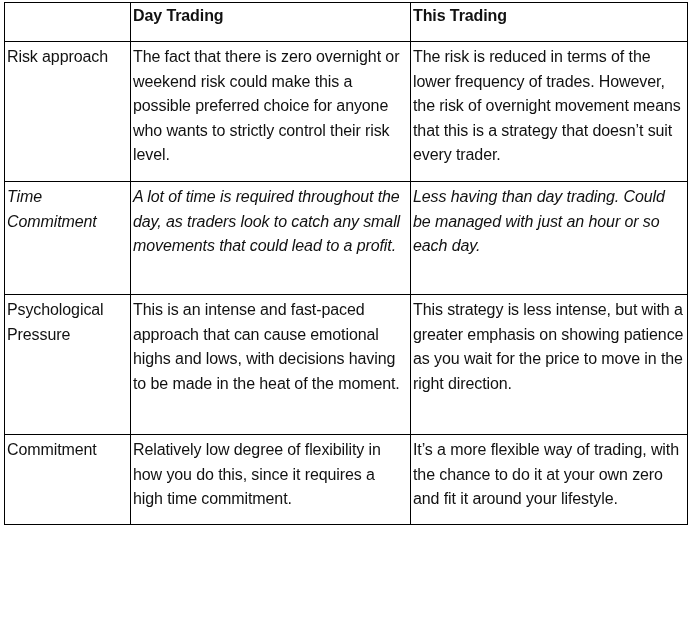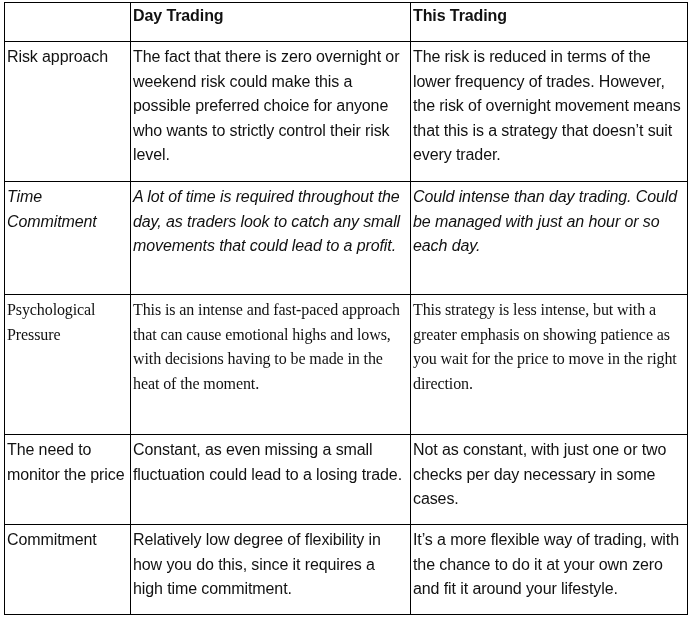--- a/index.html
+++ b/index.html
@@ -37,21 +37,21 @@
     table.cmp th {
       font-weight: bold;
       padding-top: 1px;
     }
     col.c0 { width: 126px; }
     col.c1 { width: 280px; }
     col.c2 { width: 277px; }
     tr.r-head { height: 39px; }
     tr.r-0 { height: 140px; }
     tr.r-1 { height: 113px; font-style: italic; }
-    tr.r-2 { height: 140px; font-family: Liberation Serif, serif; }
+    tr.r-2 { height: 140px; }
     tr.r-3 { height: 90px; }
     tr.r-4 { height: 90px; }
     table.cmp td { padding-top: 3px; }
   </style>
 </head>
 <body>
 
 <table class="cmp">
   <colgroup>
     <col class="c0">
@@ -65,31 +65,26 @@
     <th>This Trading</th>
   </tr>
   <tr class="r-0">
     <td>Risk approach</td>
     <td>The fact that there is zero overnight or weekend risk could make this a possible preferred choice for anyone who wants to strictly control their risk level.</td>
     <td>The risk is reduced in terms of the lower frequency of trades. However, the risk of overnight movement means that this is a strategy that doesn’t suit every trader.</td>
   </tr>
   <tr class="r-1">
     <td>Time Commitment</td>
     <td>A lot of time is required throughout the day, as traders look to catch any small movements that could lead to a profit.</td>
-    <td>Could intense than day trading. Could be managed with just an hour or so each day.</td>
+    <td>Less having than day trading. Could be managed with just an hour or so each day.</td>
   </tr>
   <tr class="r-2">
     <td>Psychological Pressure</td>
     <td>This is an intense and fast-paced approach that can cause emotional highs and lows, with decisions having to be made in the heat of the moment.</td>
     <td>This strategy is less intense, but with a greater emphasis on showing patience as you wait for the price to move in the right direction.</td>
-  </tr>
-  <tr class="r-3">
-    <td>The need to monitor the price</td>
-    <td>Constant, as even missing a small fluctuation could lead to a losing trade.</td>
-    <td>Not as constant, with just one or two checks per day necessary in some cases.</td>
   </tr>
   <tr class="r-4">
     <td>Commitment</td>
     <td>Relatively low degree of flexibility in how you do this, since it requires a high time commitment.</td>
     <td>It’s a more flexible way of trading, with the chance to do it at your own zero and fit it around your lifestyle.</td>
   </tr>
 </tbody>
   </table>
 
 </body></html>

